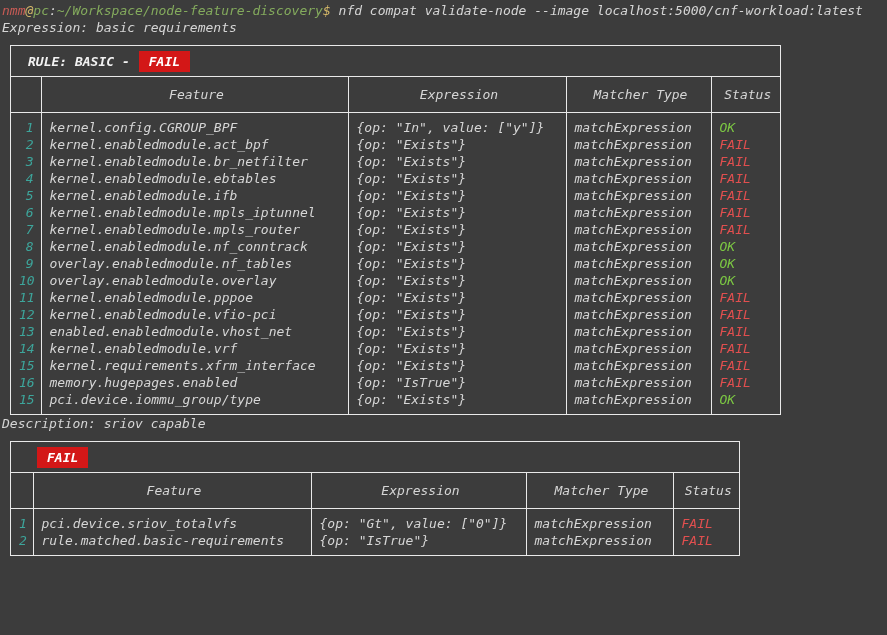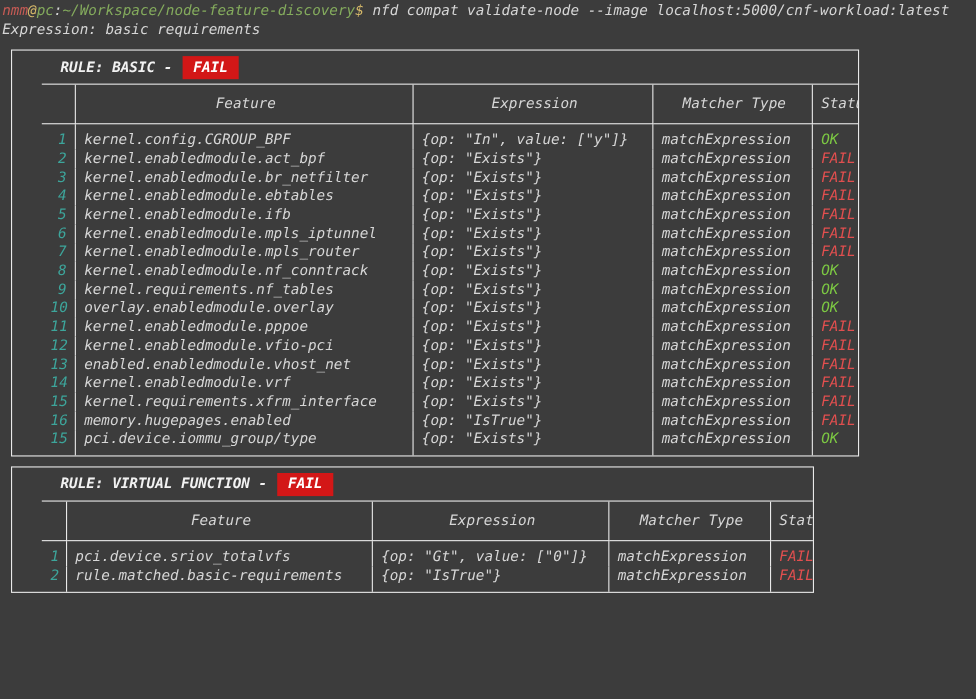--- a/index.html
+++ b/index.html
@@ -30,21 +30,20 @@
   .c-user{color:var(--user-red);}
   .c-yellow{color:var(--yellow);}
   .c-green{color:var(--green);}
   .set-title{color:var(--cyan);font-weight:bold;}
   .set-meta{color:var(--teal);}
   .rule-box{
     border:1px solid var(--border);
     margin-left:8px;
     margin-top:9px;
     background:var(--bg);
-    padding-left:27px;
   }
   .t1{width:771px;}
   .t2{width:730px;}
   .section2{margin-top:27px;}
   .rule-title{
     border-bottom:1px solid var(--border);
     padding:5px 0 5px 17px;
     height:31px;
     display:flex;
     align-items:center;
@@ -162,21 +161,21 @@
           </tr>
           <tr>
             <td class="col-num">8</td>
             <td class="col-feature">kernel.enabledmodule.nf_conntrack</td>
             <td class="col-expr">{op: "Exists"}</td>
             <td class="col-matcher">matchExpression</td>
             <td class="col-status" style="color: rgb(124, 200, 67);">OK</td>
           </tr>
           <tr>
             <td class="col-num">9</td>
-            <td class="col-feature">kernel.requirements.nf_tables</td>
+            <td class="col-feature">overlay.enabledmodule.nf_tables</td>
             <td class="col-expr">{op: "Exists"}</td>
             <td class="col-matcher">matchExpression</td>
             <td class="col-status" style="color: rgb(124, 200, 67);">OK</td>
           </tr>
           <tr>
             <td class="col-num">10</td>
             <td class="col-feature">overlay.enabledmodule.overlay</td>
             <td class="col-expr">{op: "Exists"}</td>
             <td class="col-matcher">matchExpression</td>
             <td class="col-status" style="color: rgb(124, 200, 67);">OK</td>
@@ -227,23 +226,24 @@
             <td class="col-num">15</td>
             <td class="col-feature">pci.device.iommu_group/type</td>
             <td class="col-expr">{op: "Exists"}</td>
             <td class="col-matcher">matchExpression</td>
             <td class="col-status" style="color: rgb(124, 200, 67);">OK</td>
           </tr>
         </tbody>
     </table>
   </div>
 
+  <div class="line">Description: sriov capable</div>
 
   <div class="rule-box t2">
-    <div class="rule-title"><span>RULE: VIRTUAL FUNCTION -</span><span class="badge">FAIL</span></div>
+    <div class="rule-title"><span class="badge">FAIL</span></div>
     <table>
       <colgroup>
           <col style="width:22px">
           <col style="width:278px">
           <col style="width:215px">
           <col style="width:147px">
           <col>
         </colgroup>
       <thead>
         <tr>

